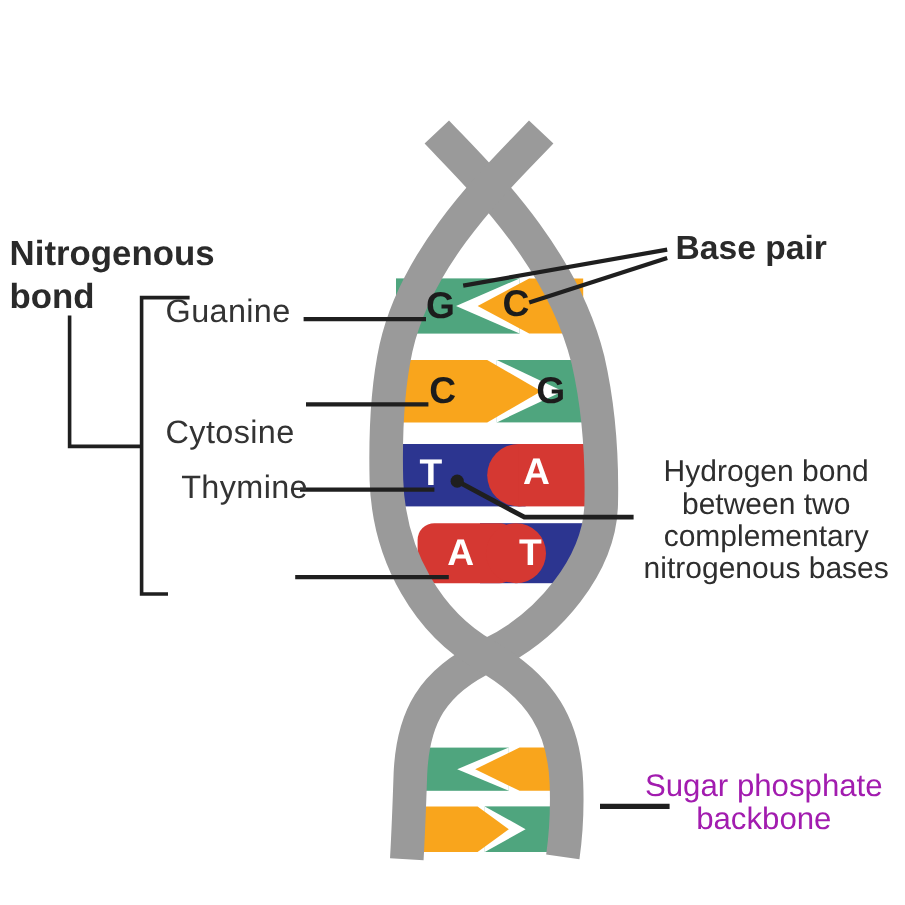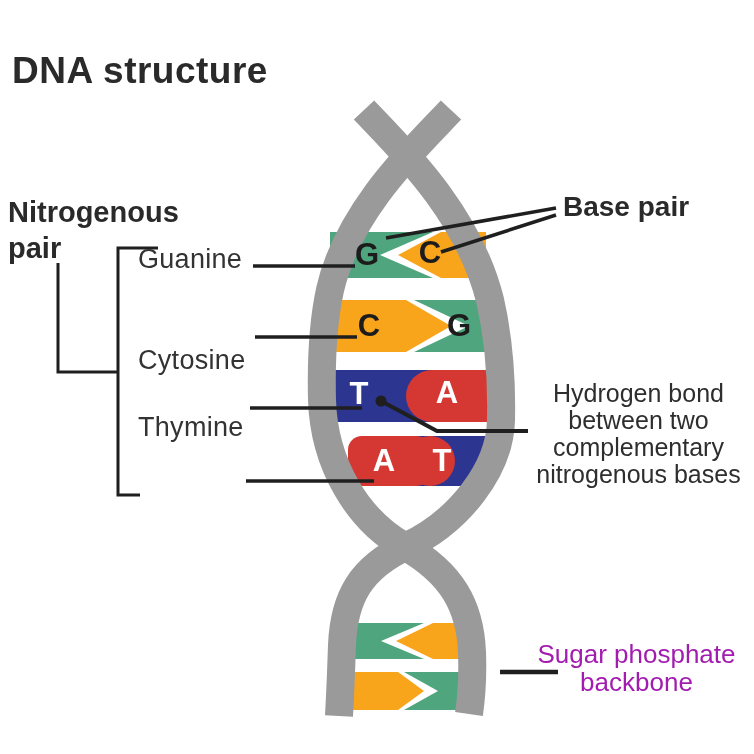--- a/index.html
+++ b/index.html
@@ -8,21 +8,21 @@
     background:#ffffff;color:#262626;
     font-family:"Liberation Sans", sans-serif;
   }
   .abs{position:absolute;}
   #stage{position:absolute;left:0;top:0;width:754px;height:754px;}
   #title{left:12px;top:50px;font-size:37px;font-weight:800;letter-spacing:.5px;color:#2a2a2a;}
   #nitro-label{left:8px;top:194px;width:215px;font-size:29px;font-weight:800;line-height:1.25;color:#2a2a2a;}
   .base-label{left:138px;font-size:27px;color:#333;letter-spacing:.3px;white-space:nowrap;}
   #lbl-guanine{top:244px;}
   #lbl-cytosine{top:321px;margin-top:24px;}
-  #lbl-thymine{top:412px;}
+  #lbl-thymine{top:391px;margin-left:13px;}
   #lbl-adenine{top:464px;}
   #base-pair-label{left:563px;top:191px;font-size:28px;font-weight:800;color:#2a2a2a;white-space:nowrap;}
   #hydrogen-label{left:521px;top:380px;width:235px;text-align:center;font-size:25px;line-height:27px;color:#2e2e2e;}
   #sugar-label{left:519px;top:640px;width:235px;text-align:center;font-size:26px;line-height:28px;color:#a21caf;}
   .base-letter{width:44px;height:44px;text-align:center;line-height:44px;font-size:31px;font-weight:700;}
   .ltr-dark{color:#1c1c1c;}
   .ltr-white{color:#ffffff;}
   svg{display:block;}
 </style>
 </head>
@@ -83,23 +83,22 @@
       <line x1="250" y1="408" x2="362" y2="408"></line>
       <line x1="246" y1="481" x2="374" y2="481"></line>
       <line x1="556" y1="208" x2="386" y2="238"></line>
       <line x1="556" y1="215" x2="441" y2="252"></line>
       <path stroke-width="4" d="M 381 401 L 437 431 L 528 431"></path>
       <line stroke-width="4.5" x1="500" y1="672" x2="558" y2="672"></line>
     </g>
     <circle cx="381" cy="401" r="5.5" fill="#1f1f1f"></circle>
   </svg>
 
-  <div id="title" class="abs">DNA structure</div>
 
-  <div id="nitro-label" class="abs">Nitrogenous pair</div>
+  <div id="nitro-label" class="abs">Nitrogenous bond</div>
 
   <div id="lbl-guanine" class="abs base-label">Guanine</div>
   <div id="lbl-cytosine" class="abs base-label">Cytosine</div>
   <div id="lbl-thymine" class="abs base-label">Thymine</div>
 
   <div id="base-pair-label" class="abs">Base pair</div>
   <div id="hydrogen-label" class="abs">Hydrogen bond between two complementary nitrogenous bases</div>
   <div id="sugar-label" class="abs">Sugar phosphate backbone</div>
 
   <div class="abs base-letter ltr-dark" style="left:345px;top:233px;">G</div>

